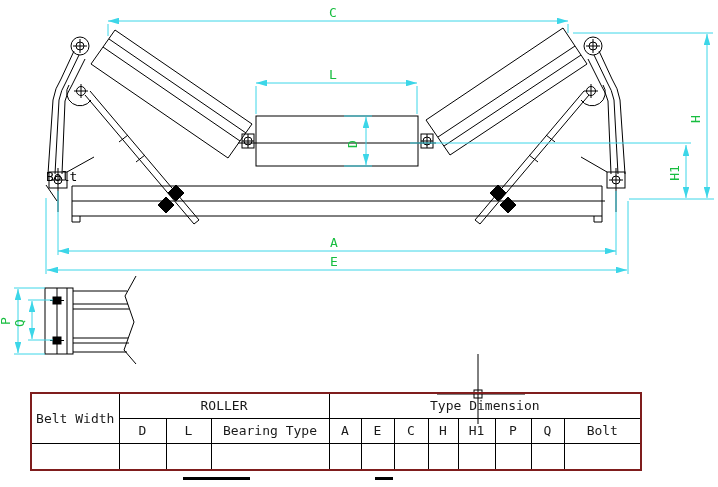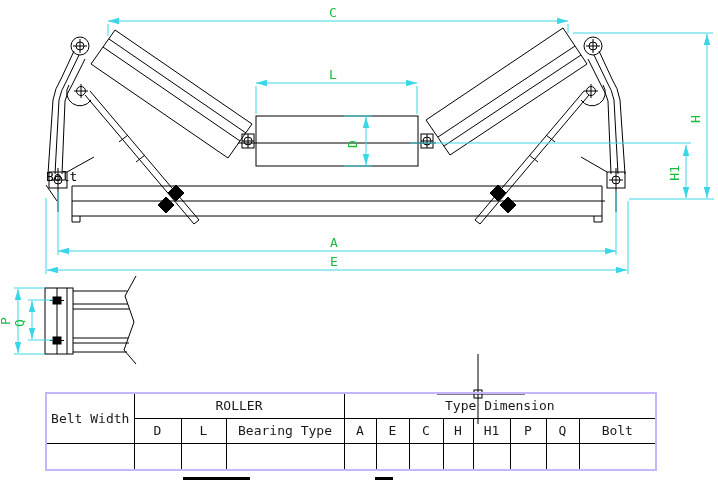--- a/index.html
+++ b/index.html
@@ -4,22 +4,22 @@
 <style>
   html,body{margin:0;padding:0;background:#ffffff;}
   #canvas{position:relative;width:718px;height:487px;background:#ffffff;overflow:hidden;
           font-family:"DejaVu Sans Mono", monospace;}
   #cad{position:absolute;left:0;top:0;}
   .blk{stroke:#000000;stroke-width:1;fill:none;}
   .blkf{fill:#000000;stroke:#000000;stroke-width:1;}
   .dim{stroke:#3cd6e8;stroke-width:1;fill:none;}
   .dimtxt{font-family:"DejaVu Sans Mono", monospace;font-size:13px;}
   .parttxt{font-family:"DejaVu Sans Mono", monospace;font-size:13px;fill:#000000;}
-  #spec-table{position:absolute;left:45px;top:392px;width:610px;border-collapse:collapse;
-              border:2px solid #c4b5fd;table-layout:fixed;}
+  #spec-table{position:absolute;left:30px;top:392px;width:610px;border-collapse:collapse;
+              border:2px solid #7f1d1d;table-layout:fixed;}
   #spec-table td{border:1px solid #000;text-align:center;vertical-align:middle;
                  font-size:13px;padding:0;white-space:nowrap;overflow:hidden;color:#1a1a1a;}
   .r1{height:25px;} .r2{height:25px;} .r3{height:27px;}
   .dash{position:absolute;height:3px;background:#000;}
 </style>
 </head>
 <body>
 
 <div id="canvas">
 

